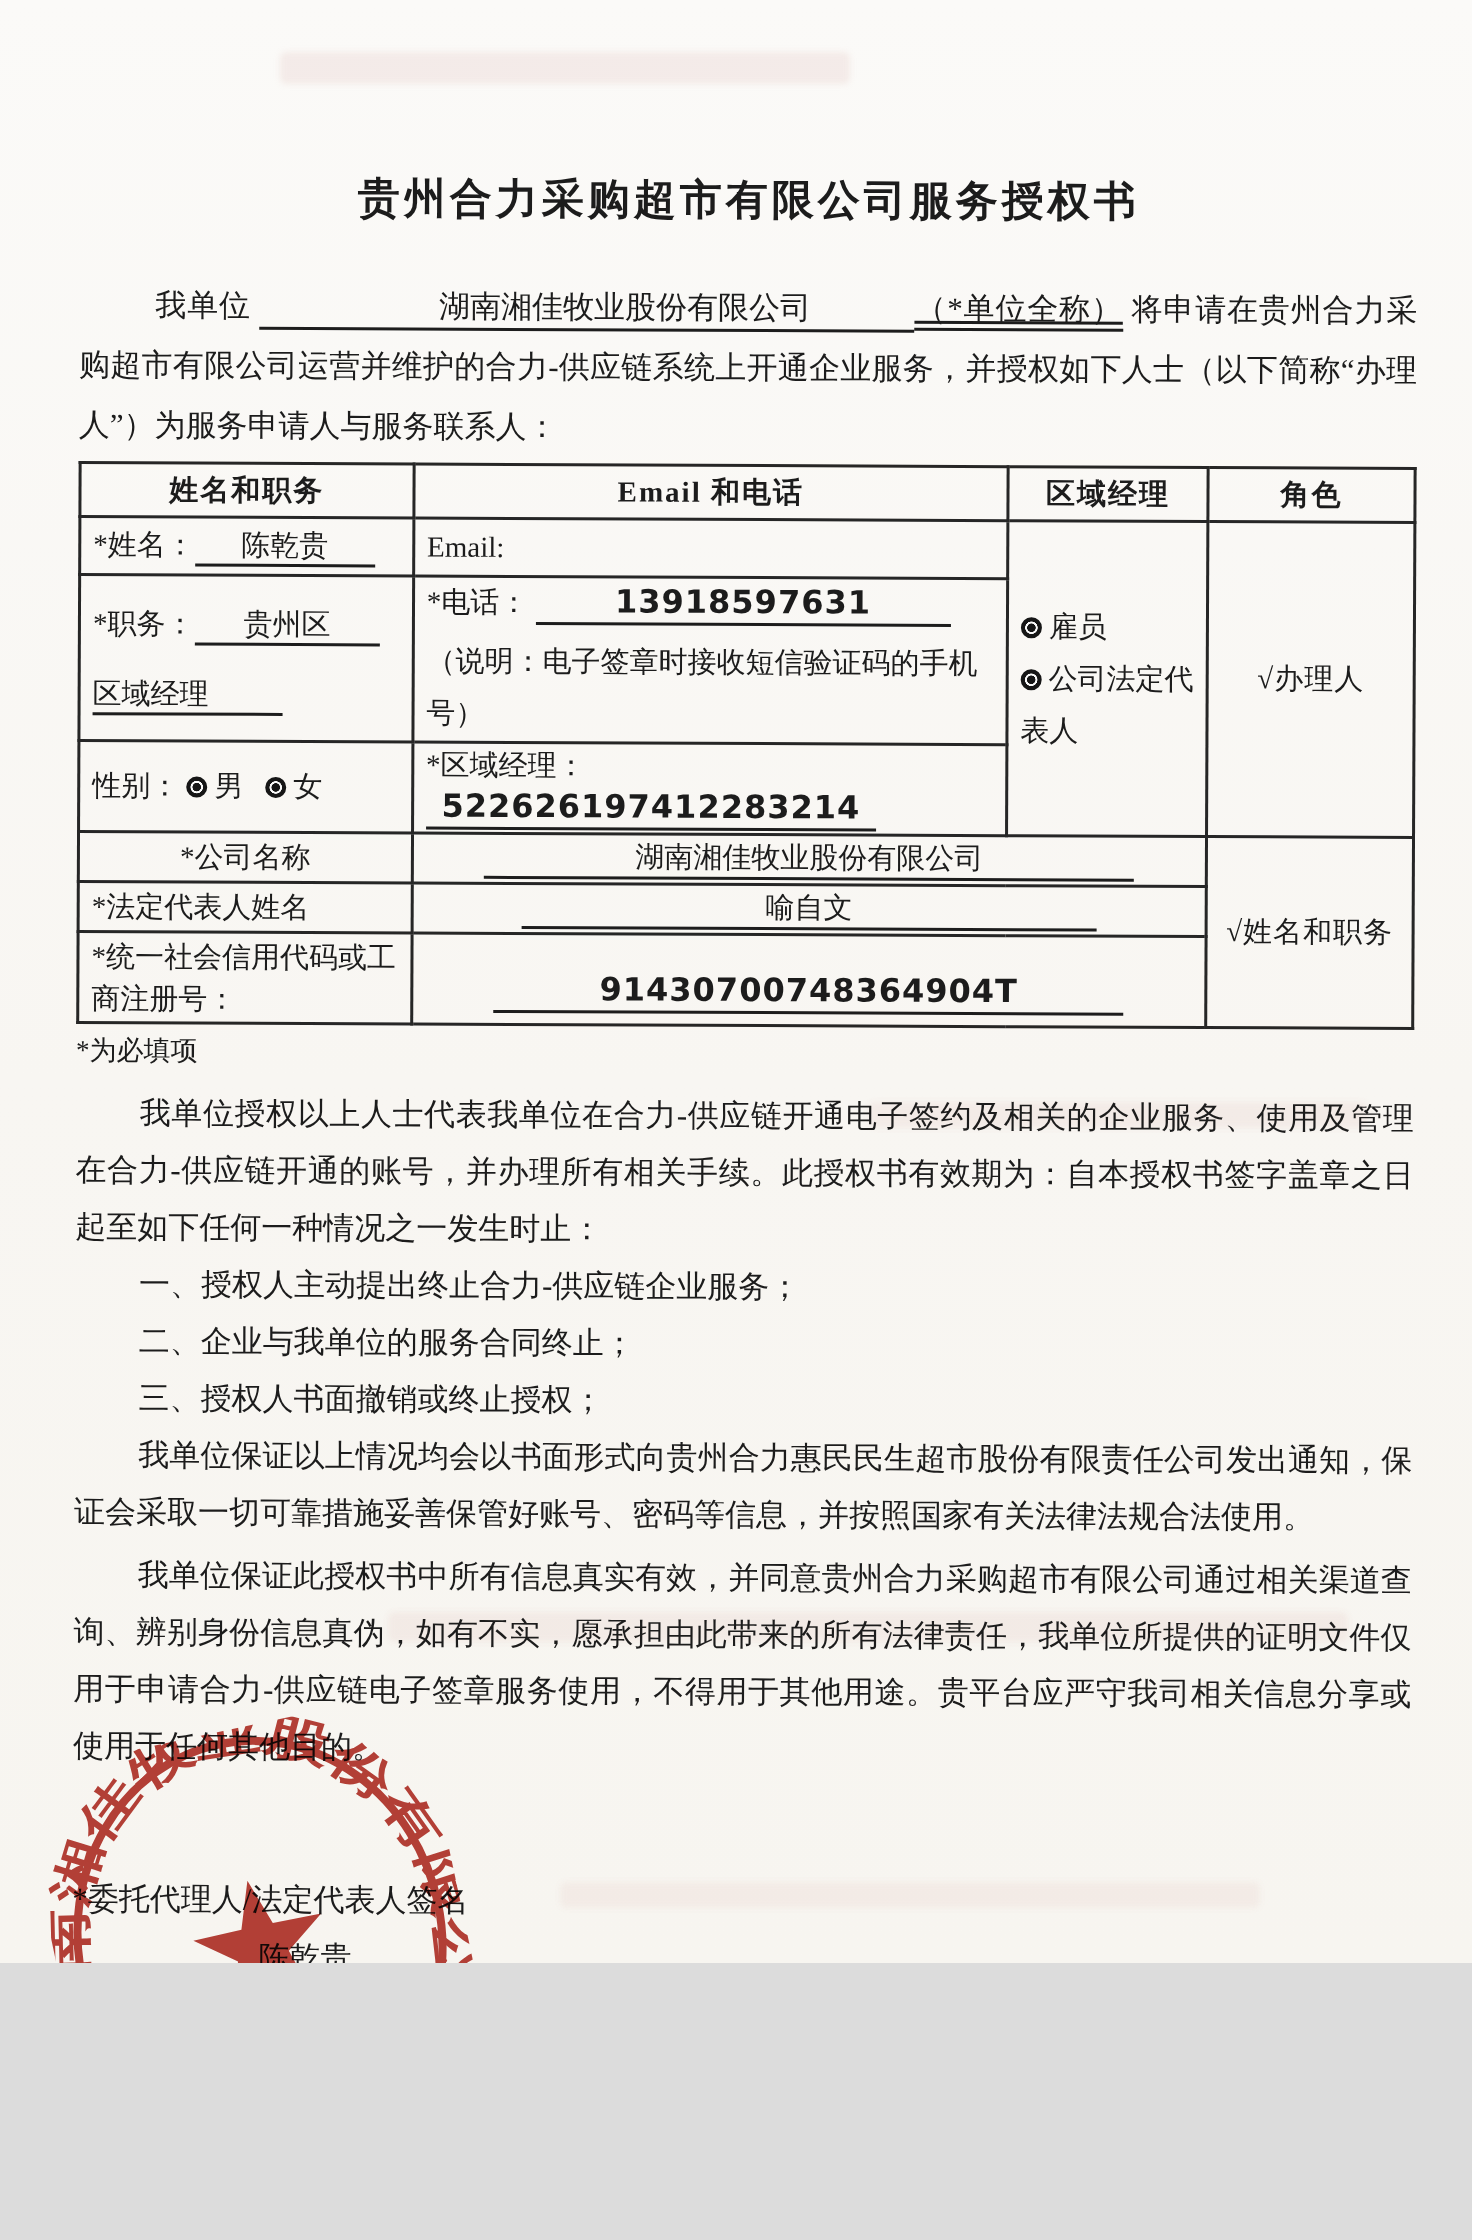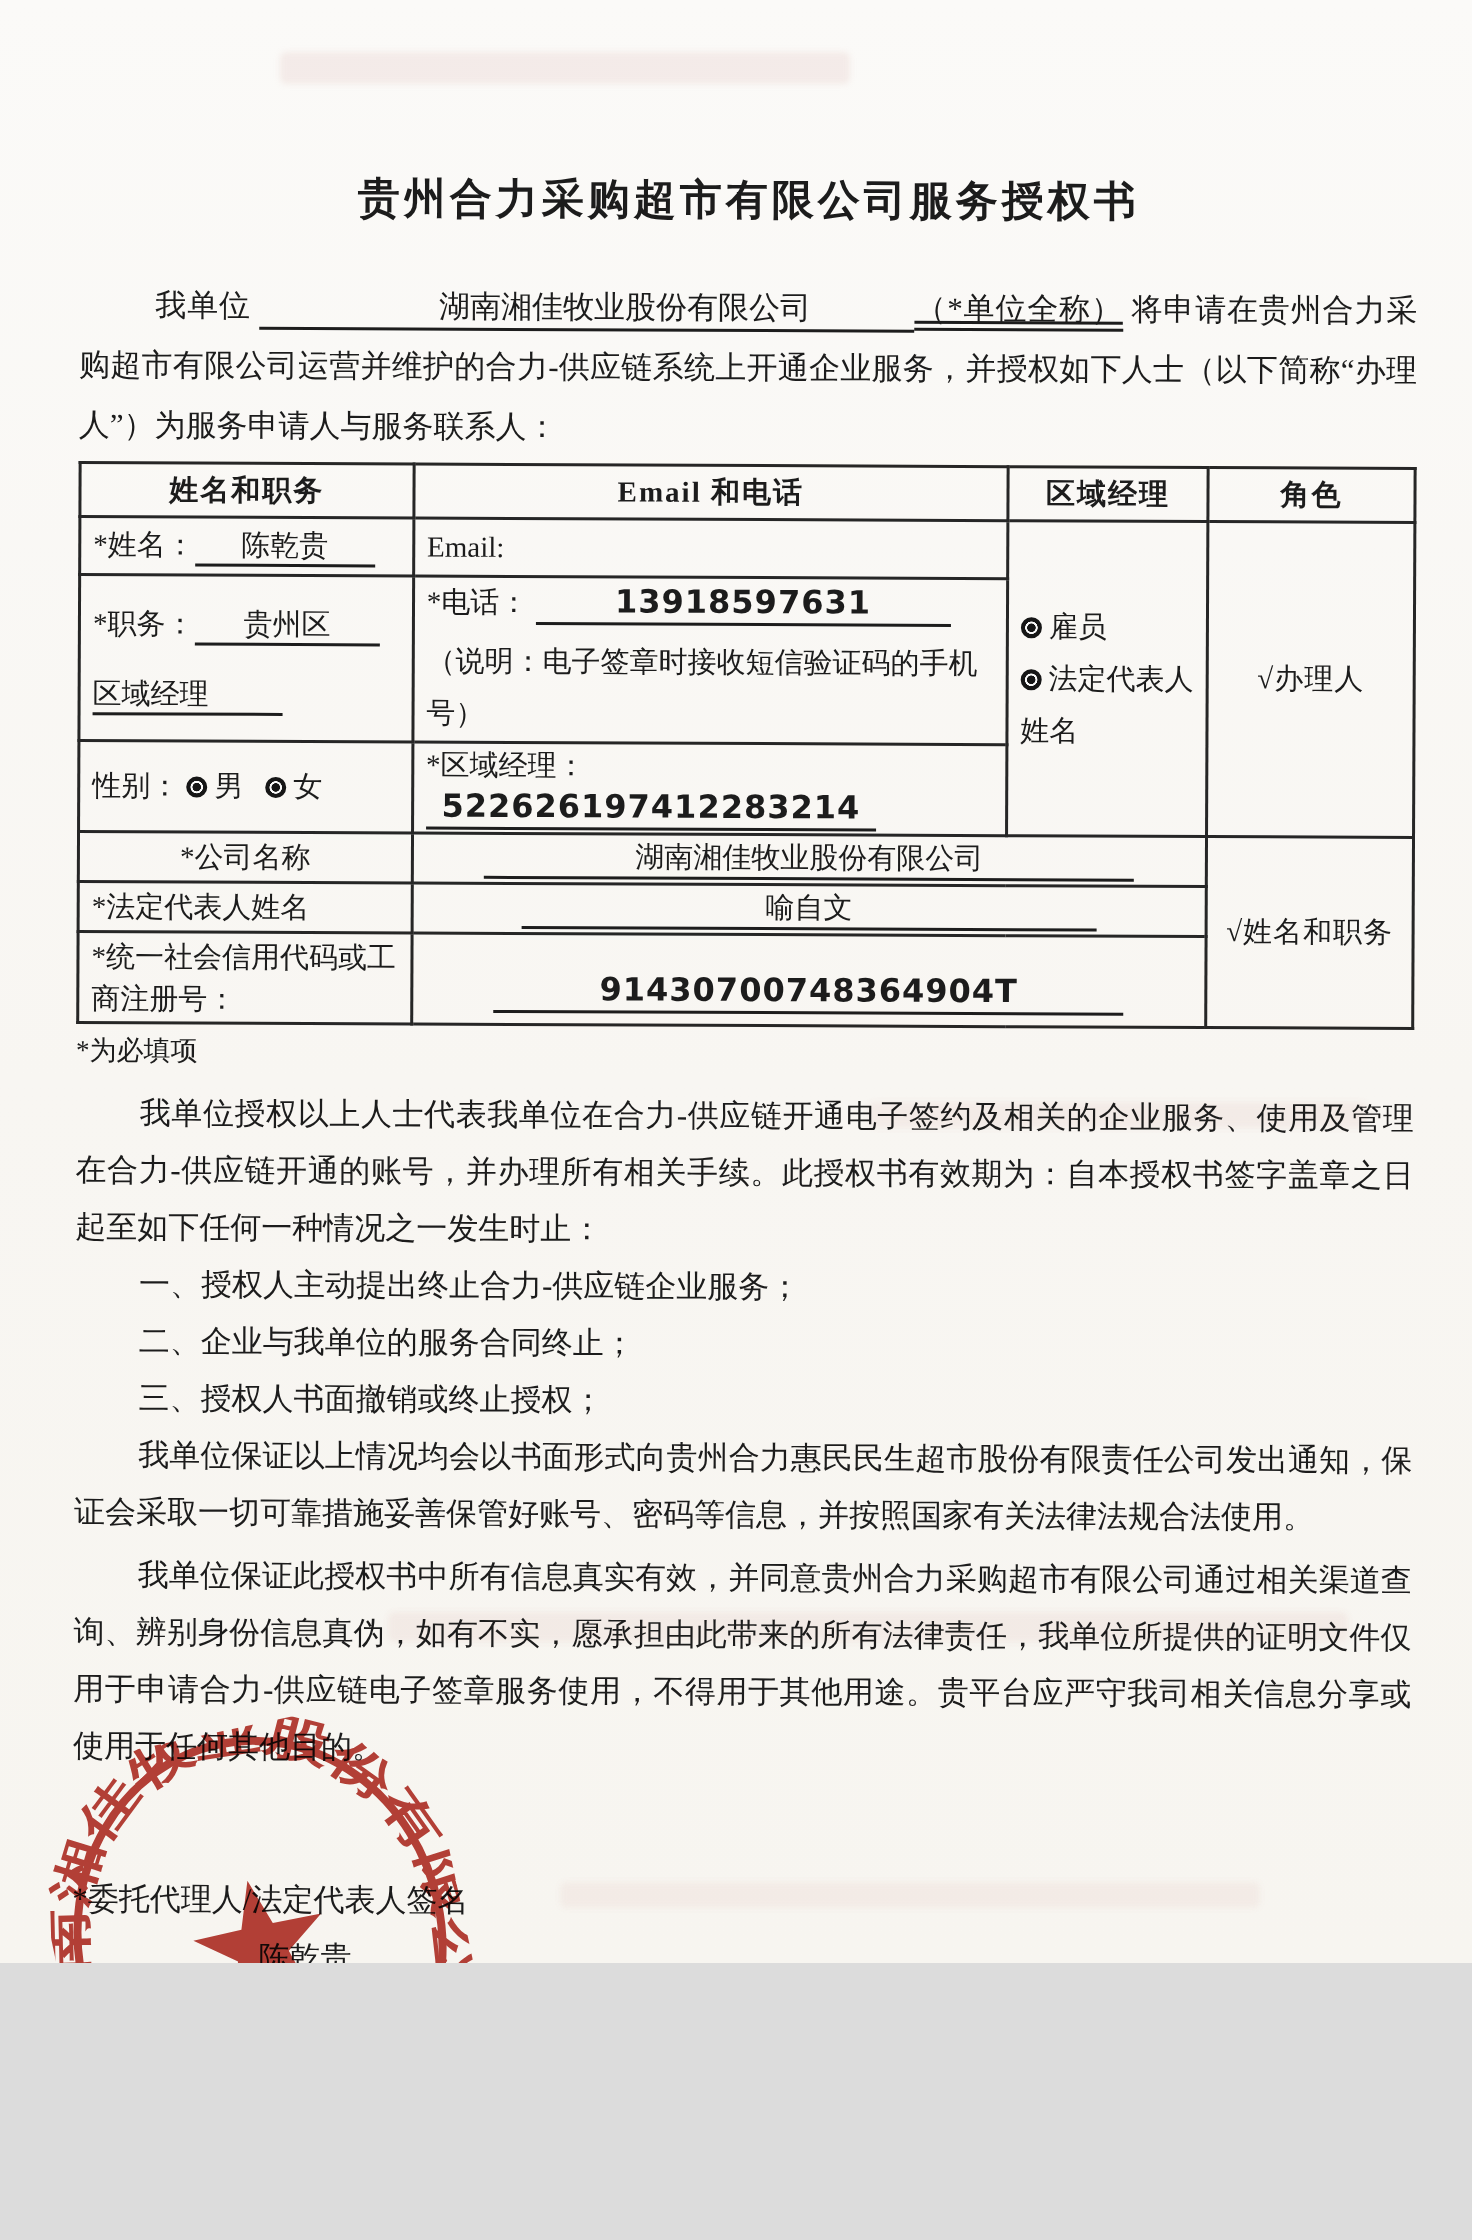--- a/index.html
+++ b/index.html
@@ -96,21 +96,21 @@
       </tr>
       <tr class="r-name">
         <td>
           <span>*姓名：</span><span class="blank" style="width:180px;">陈乾贵</span>
         </td>
         <td>
           <span>Email:</span>
         </td>
         <td rowspan="3" class="emp-cell">
           <div><span class="radio"></span><span>雇员</span></div>
-          <div><span class="radio"></span><span>法定代表人姓名</span></div>
+          <div><span class="radio"></span><span>公司法定代表人</span></div>
         </td>
         <td rowspan="3" class="cell-center">
           <span class="check-text">√办理人</span>
         </td>
       </tr>
       <tr class="r-phone">
         <td class="job-cell">
           <div>
             <span>*职务：</span><span class="blank" style="width:185px;">贵州区</span>
           </div>

